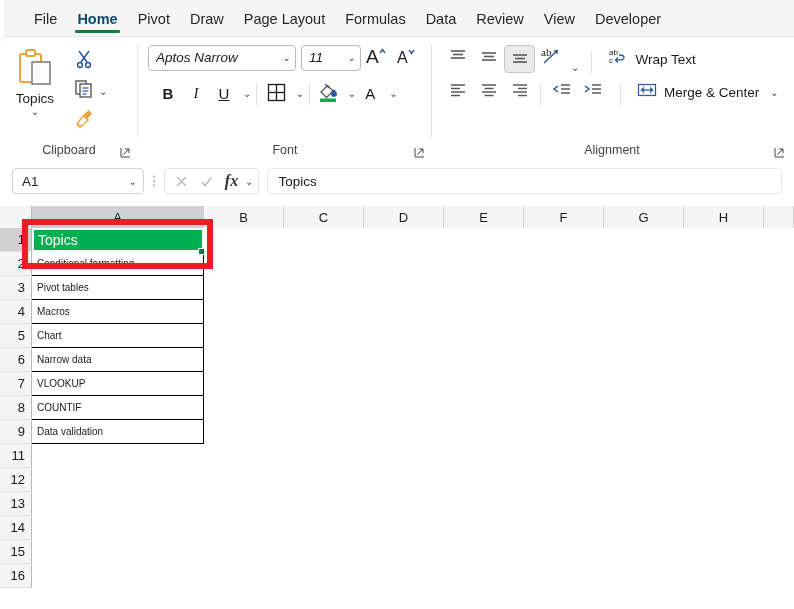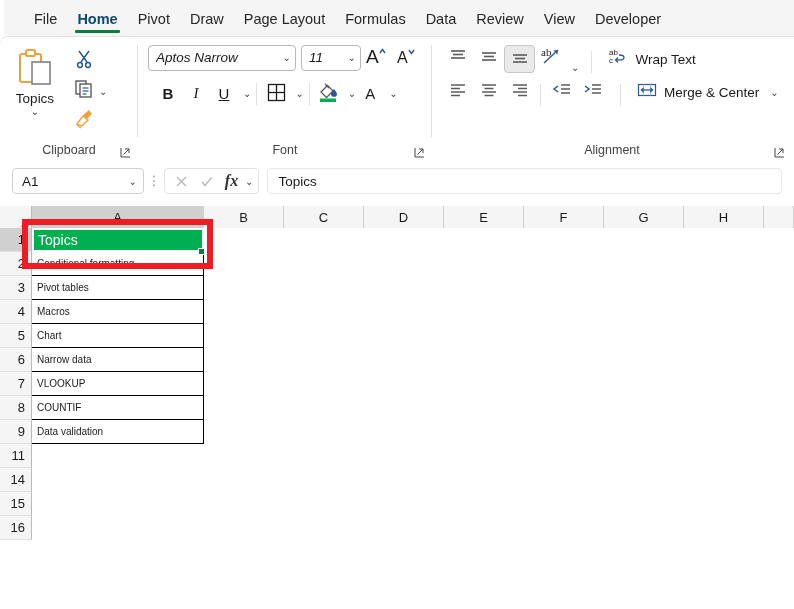--- a/index.html
+++ b/index.html
@@ -583,20 +583,30 @@
       <div class="rowhead">9</div>
       <div class="cellA">Data validation</div>
       <div class="restcells"></div>
     </div>
     <div class="gridrow">
       <div class="rowhead">11</div>
       <div class="cellA empty"></div>
       <div class="restcells"></div>
     </div>
     <div class="gridrow">
+      <div class="rowhead">12</div>
+      <div class="cellA empty"></div>
+      <div class="restcells"></div>
+    </div>
+    <div class="gridrow">
+      <div class="rowhead">13</div>
+      <div class="cellA empty"></div>
+      <div class="restcells"></div>
+    </div>
+    <div class="gridrow">
       <div class="rowhead">14</div>
       <div class="cellA empty"></div>
       <div class="restcells"></div>
     </div>
     <div class="gridrow">
       <div class="rowhead">15</div>
       <div class="cellA empty"></div>
       <div class="restcells"></div>
     </div>
     <div class="gridrow">

